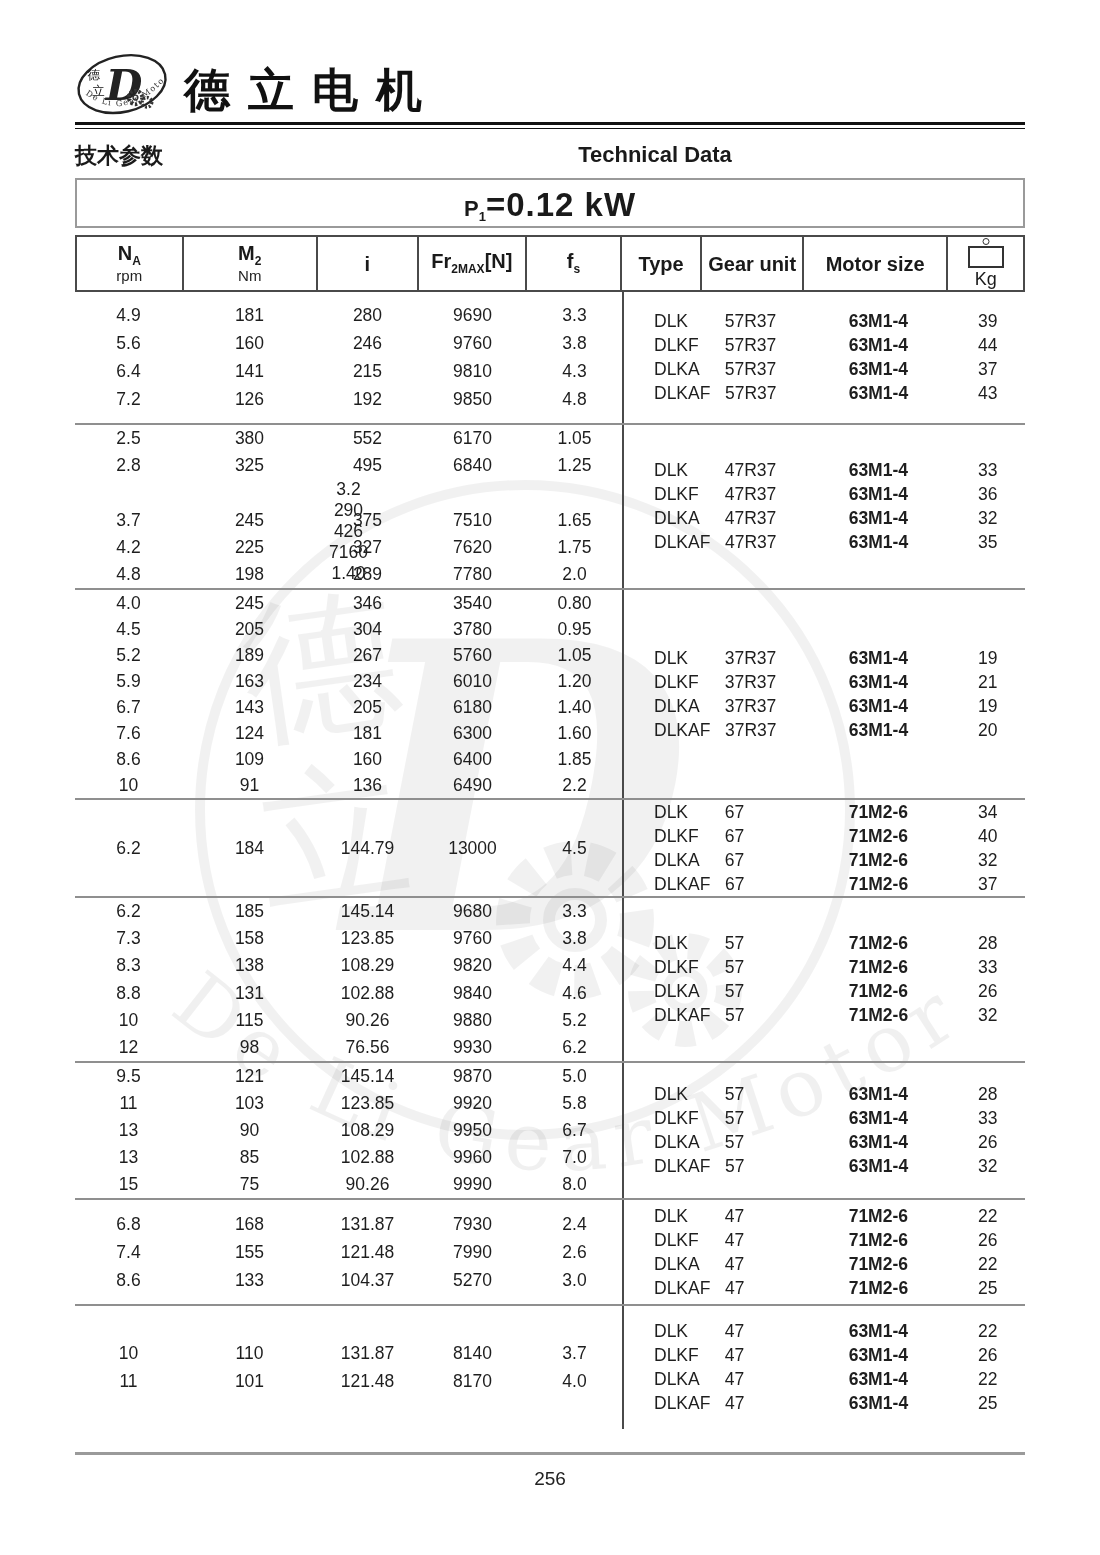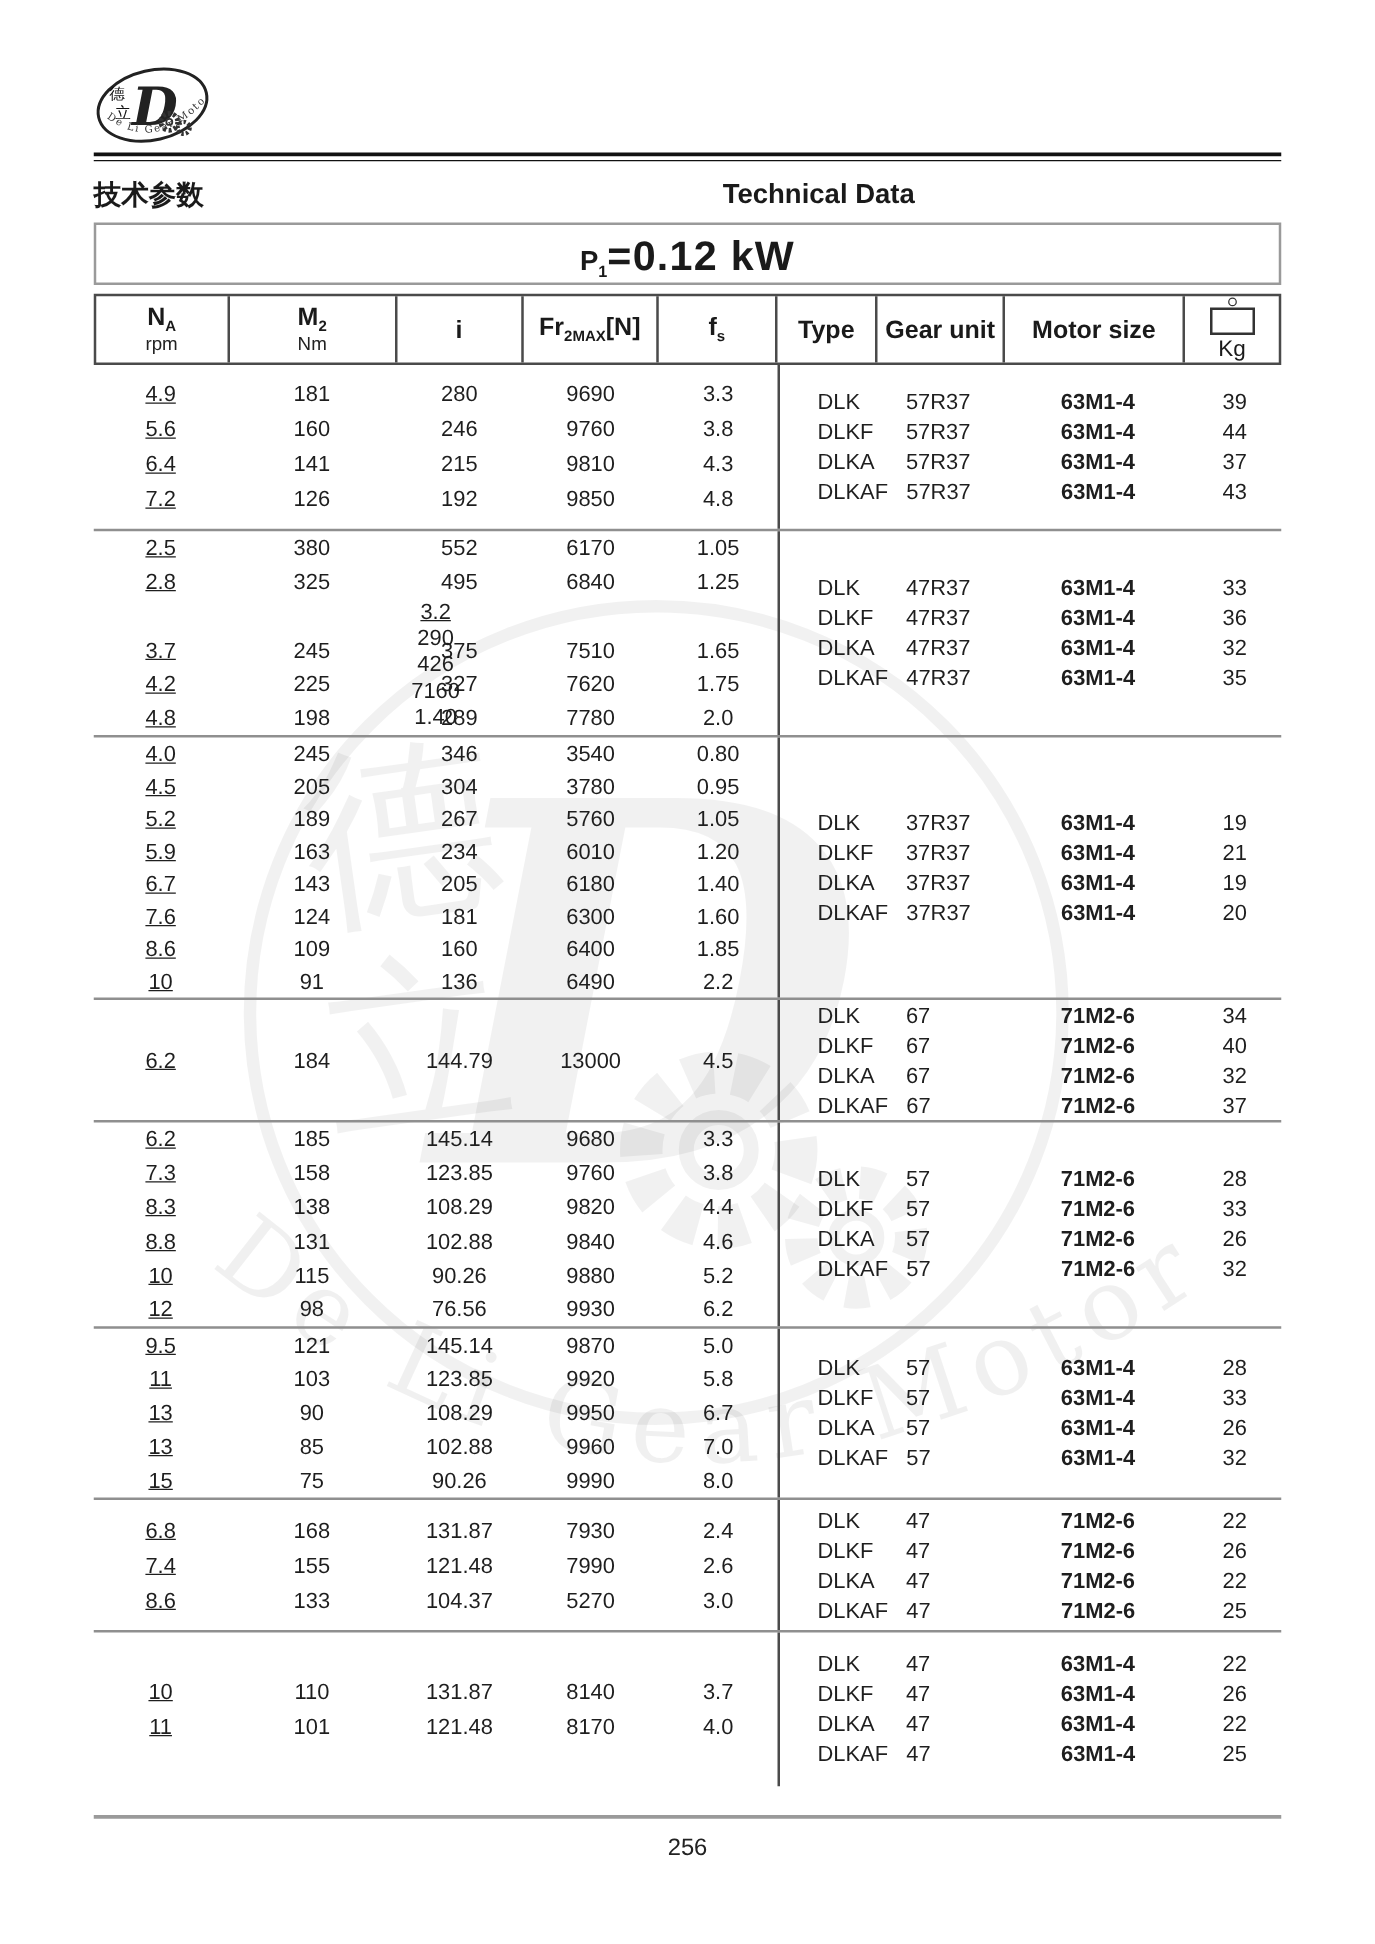--- a/index.html
+++ b/index.html
@@ -42,21 +42,21 @@
   .kg-label{font-size:18px;}
   
   .data-area{position:absolute;left:75px;top:292px;width:950px;z-index:1;}
   .group{display:flex;box-sizing:border-box;border-bottom:2px solid #8f8f8f;}
   .group:last-child{border-bottom:none;}
   .g-left{width:547px;display:flex;flex-direction:column;justify-content:center;}
   .g-right{width:403px;box-sizing:border-box;border-left:2px solid #4a4a4a;
         display:flex;flex-direction:column;justify-content:center;}
   .row{display:flex;align-items:center;}
   .cell{box-sizing:border-box;font-size:17.5px;color:#1e1e1e;white-space:nowrap;}
-  .lc0{width:107px;text-align:center;text-decoration:underline;}
+  .lc0{width:107px;text-align:center;}
   .lc1{width:135px;text-align:center;}
   .lc2{width:101px;text-align:center;}
   .lc3{width:109px;text-align:center;}
   .lc4{width:95px;text-align:center;}
   .rc0{width:81px;text-align:left;padding-left:30px;}
   .rc1{width:102px;text-align:left;padding-left:20px;}
   .rc2{width:145px;text-align:center;font-weight:bold;}
   .rc3{width:75px;text-align:center;}
   
   .watermark{position:absolute;left:95px;top:460px;width:900px;height:720px;z-index:0;
@@ -82,20 +82,21 @@
         <circle cx="64" cy="49" r="2.5" fill="none" stroke="#333" stroke-width="1.5"></circle>
         <circle cx="76" cy="54" r="5" fill="none" stroke="#333" stroke-width="3.5" stroke-dasharray="2 1.8"></circle>
       </g>
       <path id="logoArc" d="M 7 42 Q 50 78 94 32" fill="none" stroke="none"></path>
       <text font-size="8.5" fill="#333" letter-spacing="1.5" font-family="DejaVu Serif, serif">
         <textPath href="#logoArc" startOffset="6%">De Li Gear Motor</textPath>
       </text>
     </svg>
   </div>
 
+  <div class="brand-name">德立电机</div>
 
   <div class="header-rule"></div>
 
   <div class="subtitle-cn">技术参数</div>
   <div class="subtitle-en">Technical Data</div>
 
   <div class="p1-box">
     <span class="p1-small"><span>P</span><sub>1</sub></span>
       <span class="p1-big">=0.12 kW</span>
   </div>

